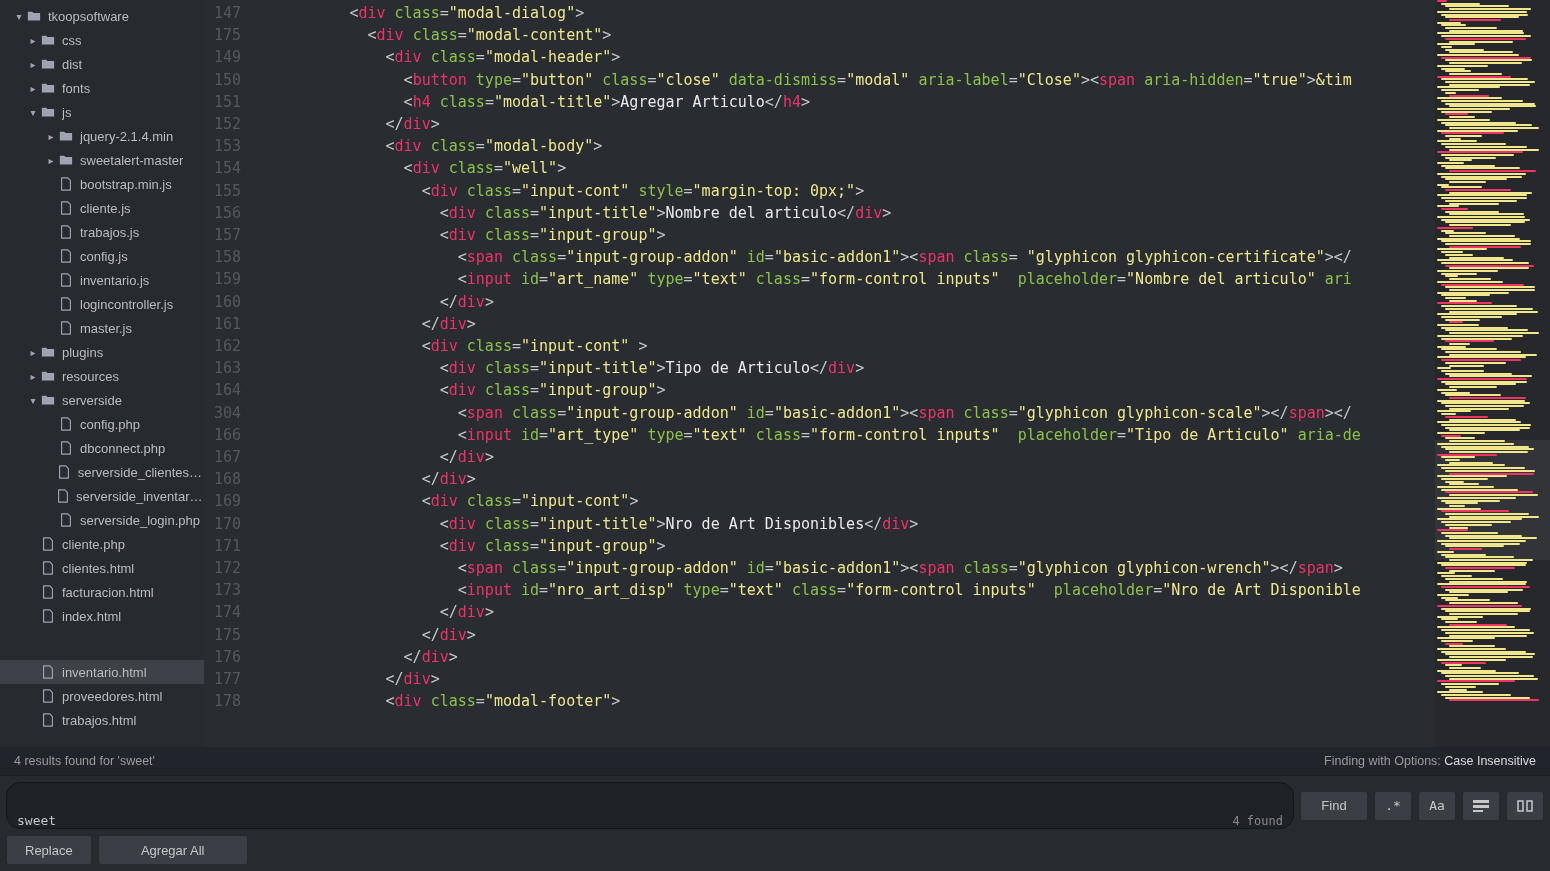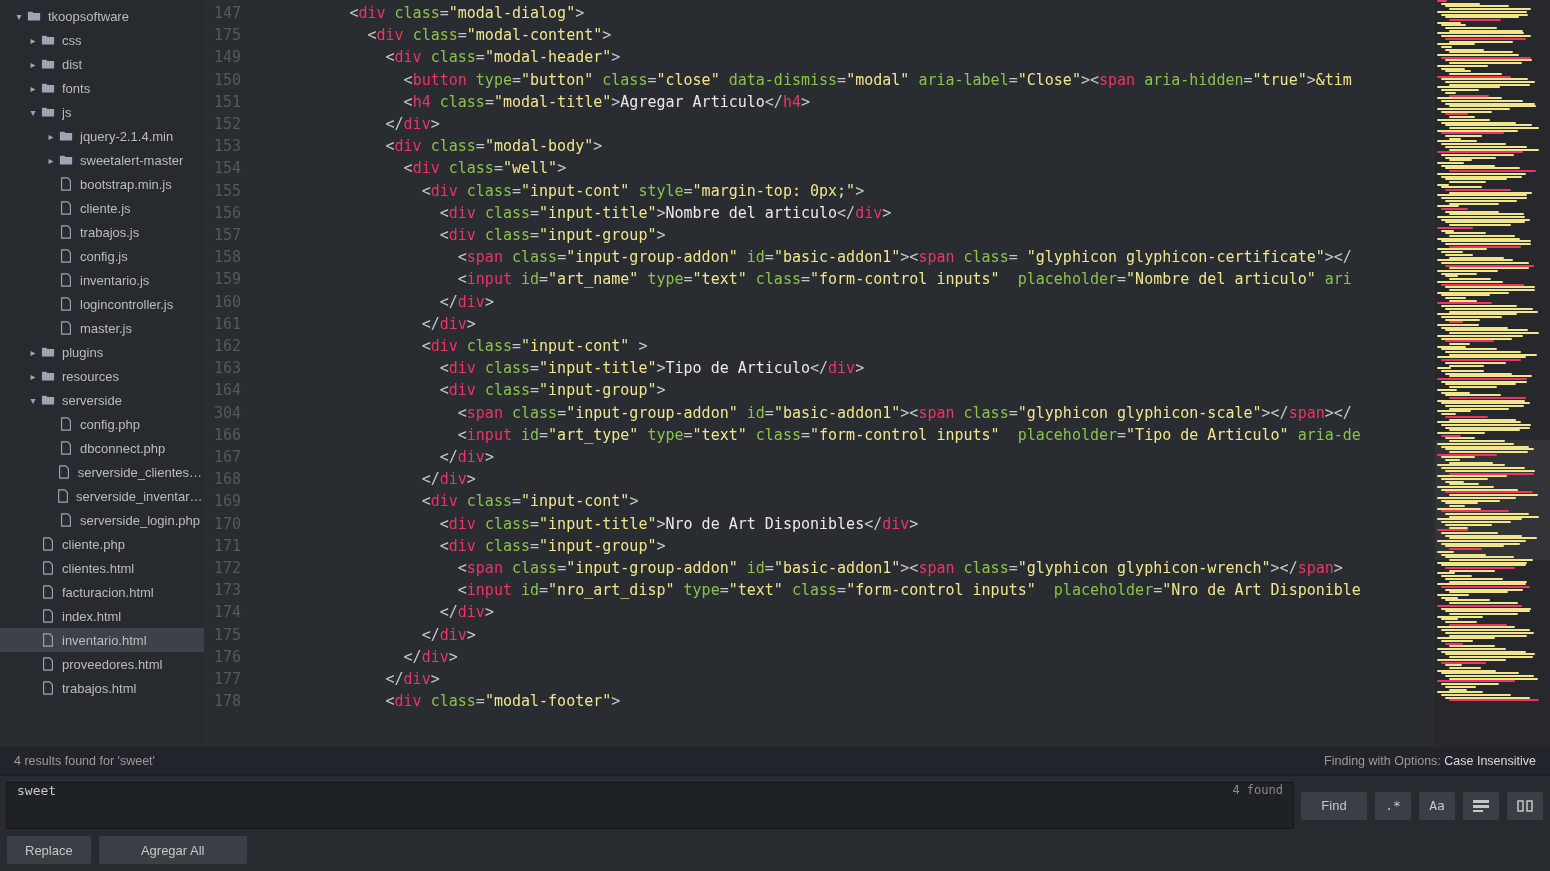--- a/index.html
+++ b/index.html
@@ -23,21 +23,21 @@
   font-size:13px;
   overflow-y:auto;
   padding-top:4px;
 }
 .tree-row {
   display:flex;
   align-items:center;
   height:24px;
   cursor:pointer;
 }
-.tree-row.selected { background:#3D4148; }
+.tree-row.selected { background:#3D4148;margin-top:32px; }
 .indent1 { padding-left:12px; }
 .indent2 { padding-left:26px; }
 .indent3 { padding-left:44px; }
 .chev {
   width:14px;
   text-align:center;
   color:#9DA5B4;
   font-size:10px;
 }
 .fileicon, .foldericon {
@@ -117,23 +117,23 @@
   flex-direction:column;
   gap:6px;
   font-family: Menlo, monospace;
 }
 .find-row { display:flex; gap:6px; align-items:center; }
 .find-field {
   flex:1;
   background:#1E2126;
   border:1px solid #14161A;
   height:47px;
-  border-radius:1px;
+  border-radius:14px;
   display:flex;
-  align-items:flex-start;
+  align-items:flex-end;
   padding:0 10px;
   color:#C5C8C6;
 }
 .find-field.placeholder { color:#6A6E74; }
 .count {
   color:#888;
   font-size:12px;
   margin-left:auto;
   padding-left:8px;
 }

